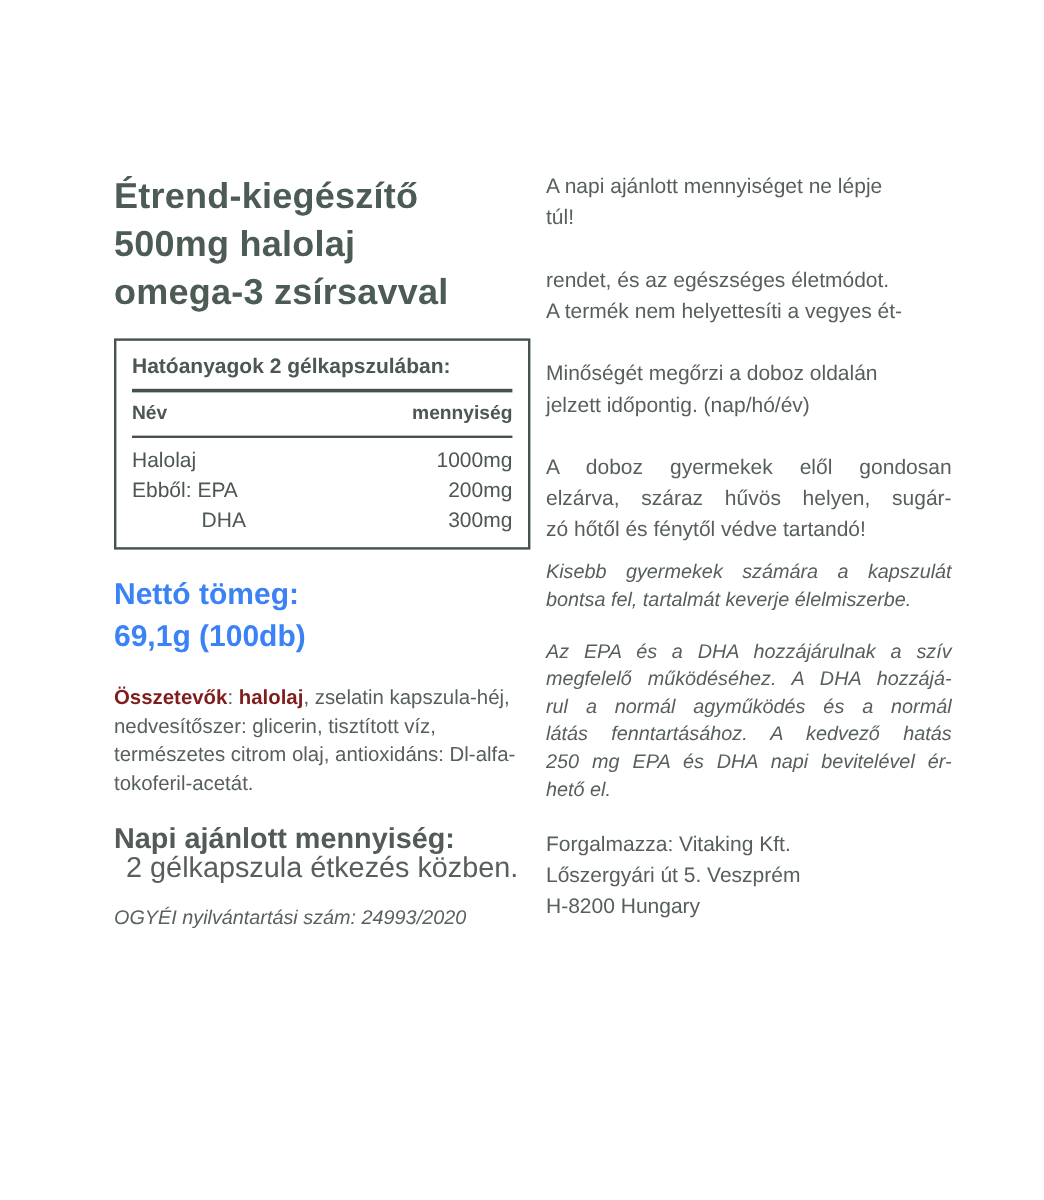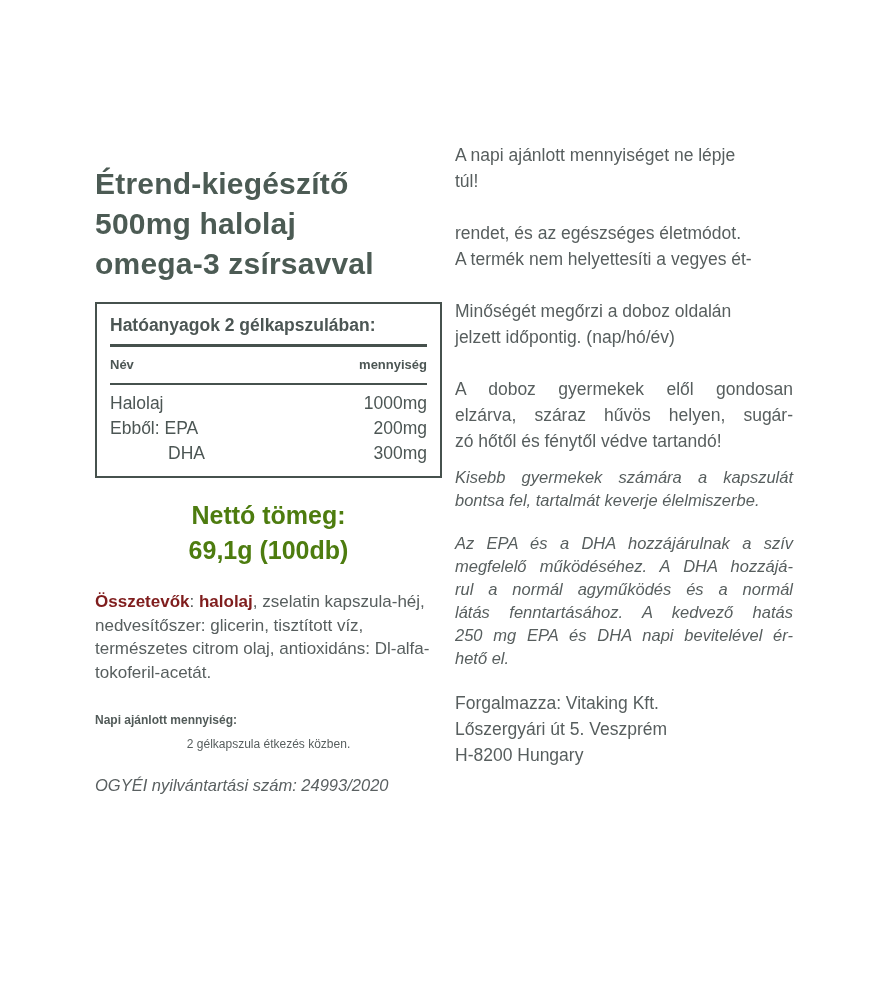--- a/index.html
+++ b/index.html
@@ -11,21 +11,21 @@
     width: 870px;
     height: 1000px;
     position: relative;
     font-family: "Liberation Sans", "DejaVu Sans", sans-serif;
     color: #575e5e;
     overflow: hidden;
   }
   .col-left {
     position: absolute;
     left: 95px;
-    top: 164px;
+    top: 144px;
     width: 347px;
   }
   .col-right {
     position: absolute;
     left: 455px;
     top: 142px;
     width: 338px;
   }
   
   .product-title {
@@ -52,50 +52,49 @@
   .rule {
     background: #46514d;
     height: 3px;
     margin: 7px 0 5px 0;
   }
   .rule.thin { height: 2px; margin: 5px 0 6px 0; }
   .tbl-headrow {
     display: flex;
     justify-content: space-between;
     font-weight: bold;
-    font-size: 13px;
+    font-size: 16px;
     line-height: 26px;
   }
   .tbl-row {
     display: flex;
     justify-content: space-between;
     font-size: 17.5px;
     line-height: 25px;
   }
   .tbl-row .indent { padding-left: 58px; }
 
   .net-weight {
     font-size: 25px;
     line-height: 35px;
     font-weight: bold;
-    color: #4d7c0f;
+    color: #3b82f6;
     margin: 0 0 22px 0;
-    text-align: center;
   }
   .net-weight span { display: block; }
 
   .ingredients {
     margin: 0 0 24px 0;
     font-size: 17px;
     line-height: 23.5px;
     color: #575e5e;
   }
   .ingredients b { color: #7f1d1d; text-align: right; }
 
-  .daily { margin: 12px 0 20px 0; font-size: 12px; line-height: 24px; }
+  .daily { margin: 12px 0 20px 0; font-size: 24px; line-height: 24px; }
   .daily .head { font-weight: bold; display: block; color: #525b59; }
   .daily .txt  { display: block; text-align: center; }
 
   .ogyei {
     margin: 8px 0 0 0;
     font-style: italic;
     font-size: 16.5px;
     color: #5a6061;
   }
 

